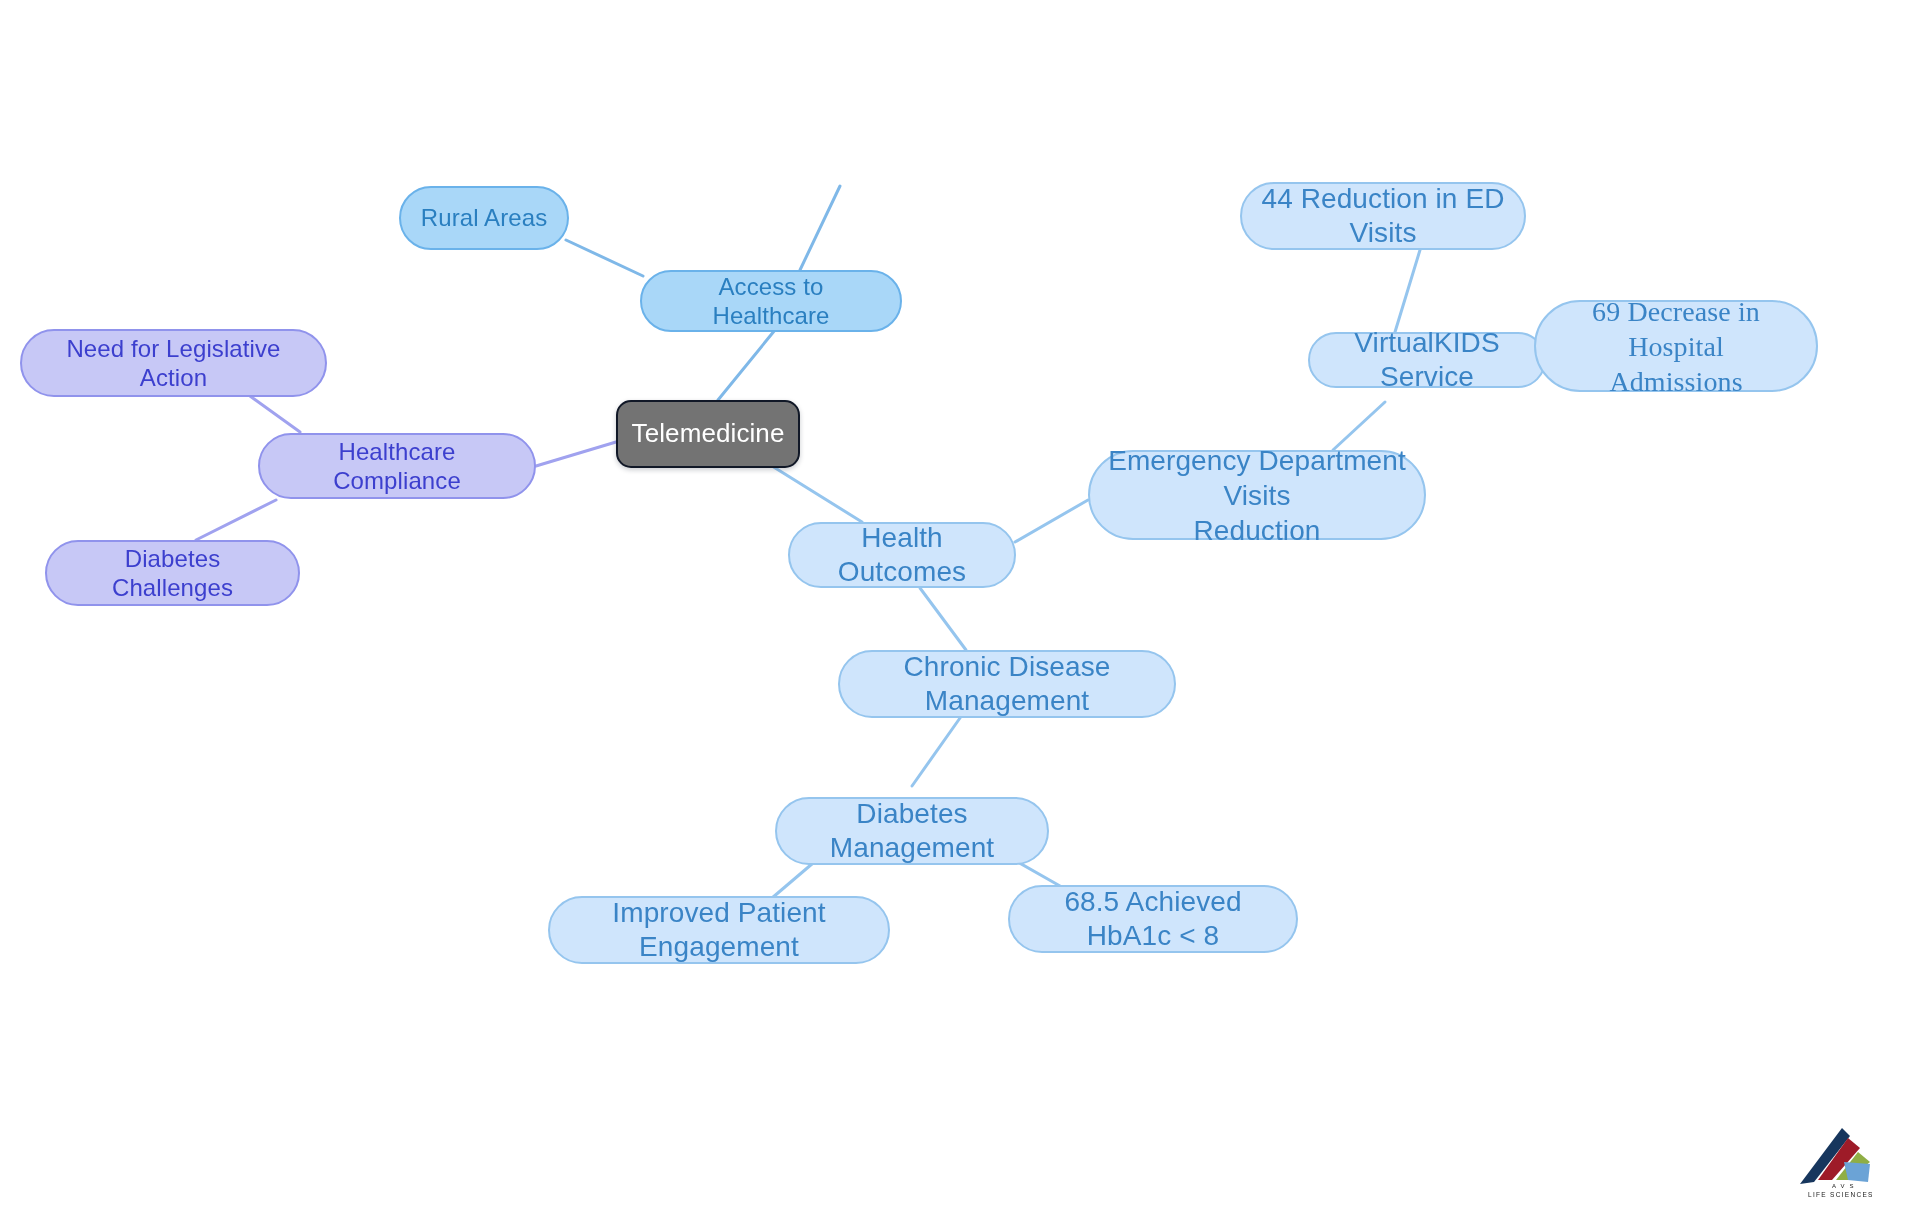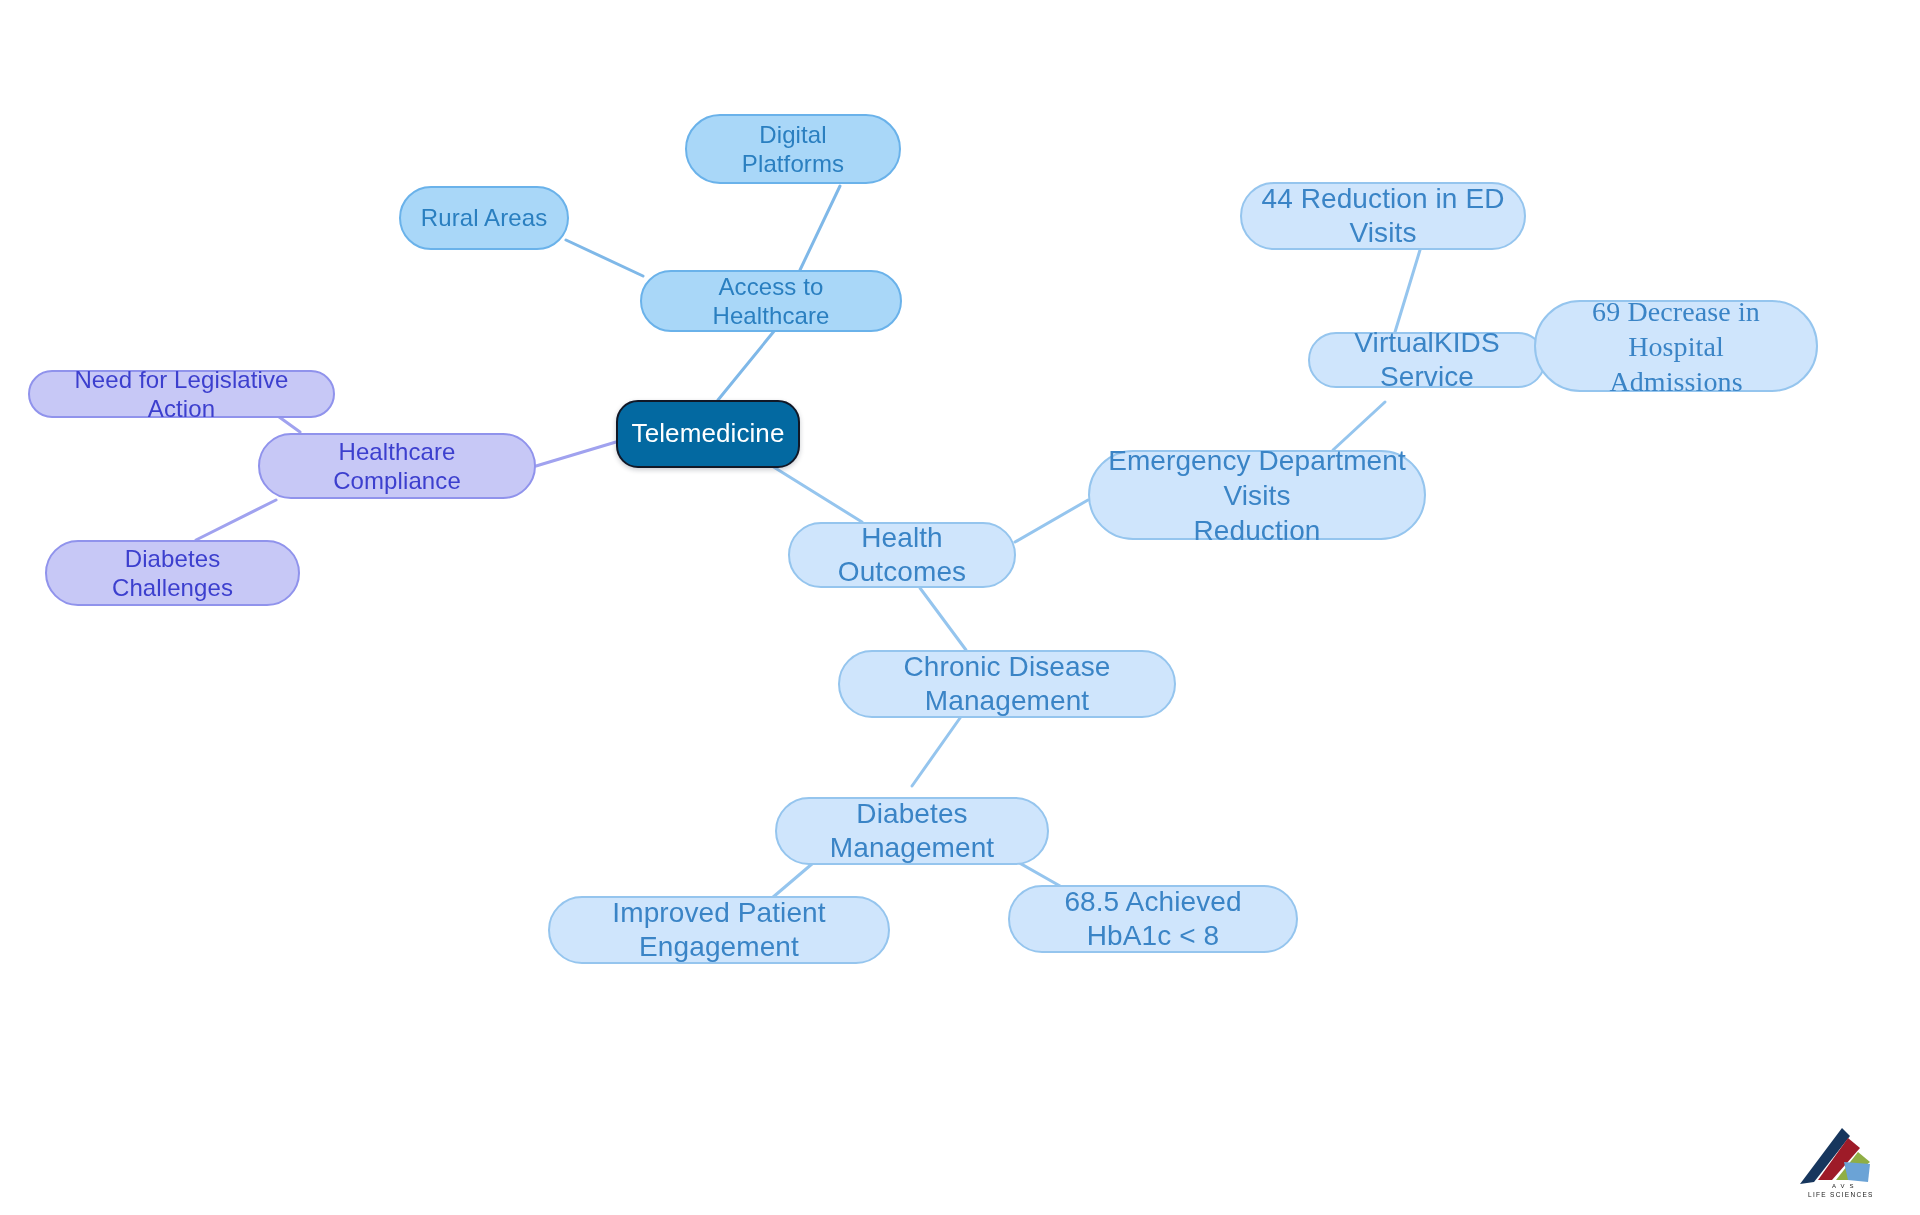--- a/index.html
+++ b/index.html
@@ -37,25 +37,25 @@
     border-radius: 999px;
     border-style: solid;
     border-width: 2px;
     line-height: 1.22;
     padding: 6px 18px;
     letter-spacing: 0.1px;
     white-space: pre-line;
     z-index: 5;
   }
   .node.root {
-    background: #0369a1;
+    background: #737373;
     border-color: #111827;
     color: #ffffff;
     font-size: 26px;
-    border-radius: 22px;
+    border-radius: 15px;
     box-shadow: 0 2px 5px rgba(15,23,42,0.22);
     z-index: 7;
   }
   .node.blue {
     background: #a9d7f8;
     border-color: #6ab2ea;
     color: #2a7fc0;
     font-size: 24px;
   }
   .node.lightblue {
@@ -120,27 +120,26 @@
       <path d="M 826 852 L 772 898" stroke="#95c5ee"></path>
 
       <path d="M 1000 852 L 1060 886" stroke="#95c5ee"></path>
     </g>
   </svg>
 
   <div class="node root" style="left:616px; top:400px; width:184px; height:68px;">Telemedicine</div>
 
   <div class="node blue" style="left:640px; top:270px; width:262px; height:62px;">Access to Healthcare</div>
 
-  <div class="node blue" style="left:685px; top:114px; width:216px; height:70px;">Digital Platforms</div>
 
   <div class="node blue" style="left:399px; top:186px; width:170px; height:64px;">Rural Areas</div>
 
   <div class="node purple" style="left:258px; top:433px; width:278px; height:66px;">Healthcare Compliance</div>
 
-  <div class="node purple" style="left:28px; top:329px; width:307px; height:48px;margin-top:41px;">Need for Legislative Action</div>
+  <div class="node purple" style="left:20px; top:329px; width:307px; height:68px;">Need for Legislative Action</div>
 
   <div class="node purple" style="left:45px; top:540px; width:255px; height:66px;">Diabetes Challenges</div>
 
   <div class="node lightblue" style="left:788px; top:522px; width:228px; height:66px;">Health Outcomes</div>
 
   <div class="node lightblue two-line" style="left:1088px; top:450px; width:338px; height:90px;">Emergency Department Visits
 Reduction</div>
 
   <div class="node lightblue" style="left:1308px; top:332px; width:238px; height:56px;">VirtualKIDS Service</div>
 

